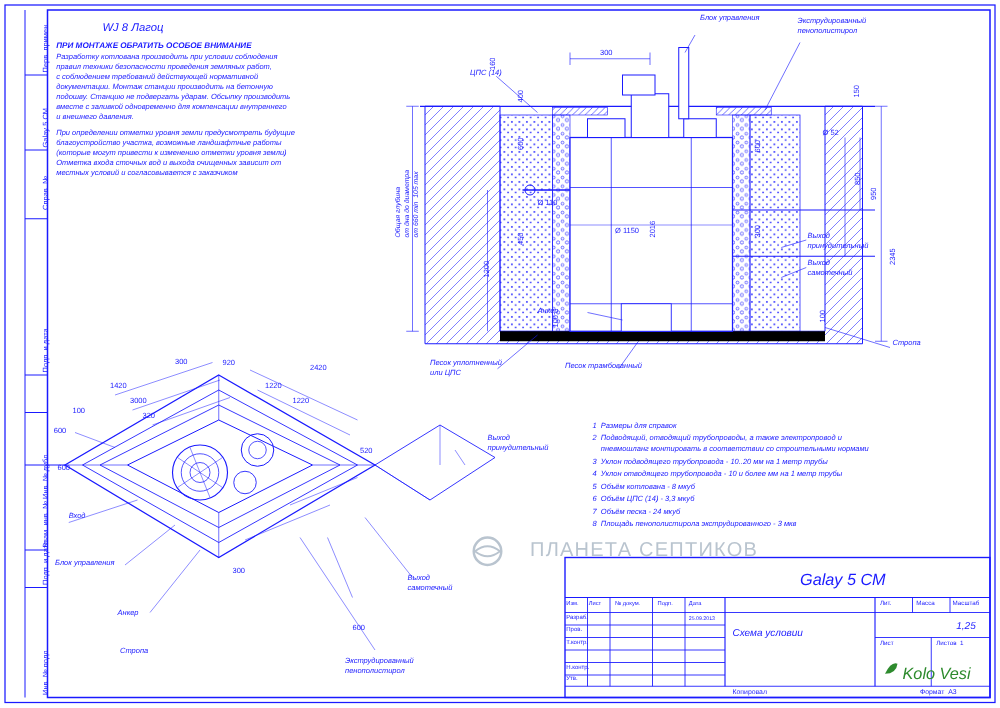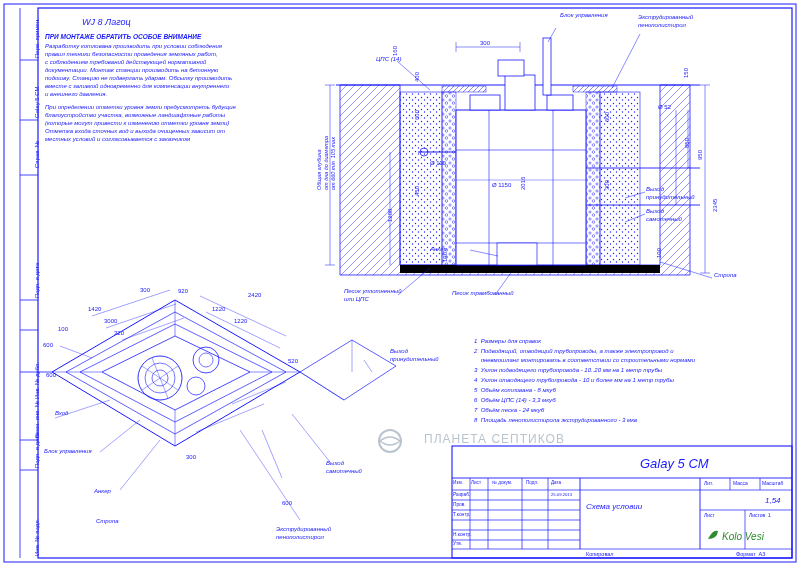--- a/index.html
+++ b/index.html
@@ -250,21 +250,21 @@
   <div class="txt ital" style="left:474px;top:338px;">1  Размеры для справок</div>
   <div class="txt ital" style="left:474px;top:348px;">2  Подводящий, отводящий трубопроводы, а также электропровод и</div>
   <div class="txt ital" style="left:474px;top:357px;">    пневмошланг монтировать в соответствии со строительными нормами</div>
   <div class="txt ital" style="left:474px;top:367px;">3  Уклон подводящего трубопровода - 10..20 мм на 1 метр трубы</div>
   <div class="txt ital" style="left:474px;top:377px;">4  Уклон отводящего трубопровода - 10 и более мм на 1 метр трубы</div>
   <div class="txt ital" style="left:474px;top:387px;">5  Объём котлована - 8 мкуб</div>
   <div class="txt ital" style="left:474px;top:397px;">6  Объём ЦПС (14) - 3,3 мкуб</div>
   <div class="txt ital" style="left:474px;top:407px;">7  Объём песка - 24 мкуб</div>
   <div class="txt ital" style="left:474px;top:417px;">8  Площадь пенополистирола экструдированного - 3 мкв</div>
 
-  <div style="position:absolute;left:398px;top:432px;font-size:12px;color:#b9c4cf;font-family:'Liberation Sans',sans-serif;letter-spacing:1px;padding-left:26px;">ПЛАНЕТА СЕПТИКОВ</div>
+  <div style="position:absolute;left:398px;top:432px;font-size:16px;color:#b9c4cf;font-family:'Liberation Sans',sans-serif;letter-spacing:1px;padding-left:26px;">ПЛАНЕТА СЕПТИКОВ</div>
   <svg width="30" height="30" style="left:376px;top:427px;">
     <circle cx="14" cy="14" r="11" class="nofill" stroke="#b9c4cf" stroke-width="2"></circle>
     <path d="M4,14 Q14,6 24,14 Q14,22 4,14 Z" class="nofill" stroke="#b9c4cf" stroke-width="1.4"></path>
   </svg>
 
   <svg width="800" height="566">
     <rect x="452" y="446" width="340" height="112" class="nofill" stroke="#1a1aff" stroke-width="1.1"></rect>
 
     <line x1="452" y1="478" x2="792" y2="478" stroke="#1a1aff" stroke-width="0.9"></line>
     <line x1="452" y1="490" x2="700" y2="490" stroke="#1a1aff" stroke-width="0.7"></line>
@@ -300,25 +300,25 @@
   <div class="txt" style="left:453px;top:492px;font-size:4.8px;">Разраб.</div>
   <div class="txt" style="left:551px;top:492px;font-size:4.2px;">25.09.2013</div>
   <div class="txt" style="left:453px;top:502px;font-size:4.8px;">Пров.</div>
   <div class="txt" style="left:453px;top:512px;font-size:4.8px;">Т.контр.</div>
   <div class="txt" style="left:453px;top:532px;font-size:4.8px;">Н.контр.</div>
   <div class="txt" style="left:453px;top:541px;font-size:4.8px;">Утв.</div>
 
   <div class="txt" style="left:704px;top:480px;font-size:5px;">Лит.</div>
   <div class="txt" style="left:733px;top:480px;font-size:5px;">Масса</div>
   <div class="txt" style="left:762px;top:480px;font-size:5px;">Масштаб</div>
-  <div class="txt ital" style="left:765px;top:496px;font-size:8px;">1,54</div>
+  <div class="txt ital" style="left:765px;top:496px;font-size:8px;">1,25</div>
   <div class="txt" style="left:704px;top:512px;font-size:5px;">Лист</div>
   <div class="txt" style="left:749px;top:512px;font-size:5px;">Листов  1</div>
 
   <svg width="14" height="14" style="left:706px;top:528px;">
     <path d="M2,11 Q7,1 12,3 Q11,11 2,11 Z" fill="#2e8b2e"></path>
   </svg>
-  <div class="txt ital" style="left:722px;top:531px;font-size:10px;color:#2e8b2e;">Kolo Vesi</div>
+  <div class="txt ital" style="left:722px;top:531px;font-size:13px;color:#2e8b2e;">Kolo Vesi</div>
 
   <div class="txt" style="left:586px;top:551px;font-size:5.5px;">Копировал</div>
   <div class="txt" style="left:736px;top:551px;font-size:5.5px;">Формат  А3</div>
 
 </div>
 
 </body></html>

